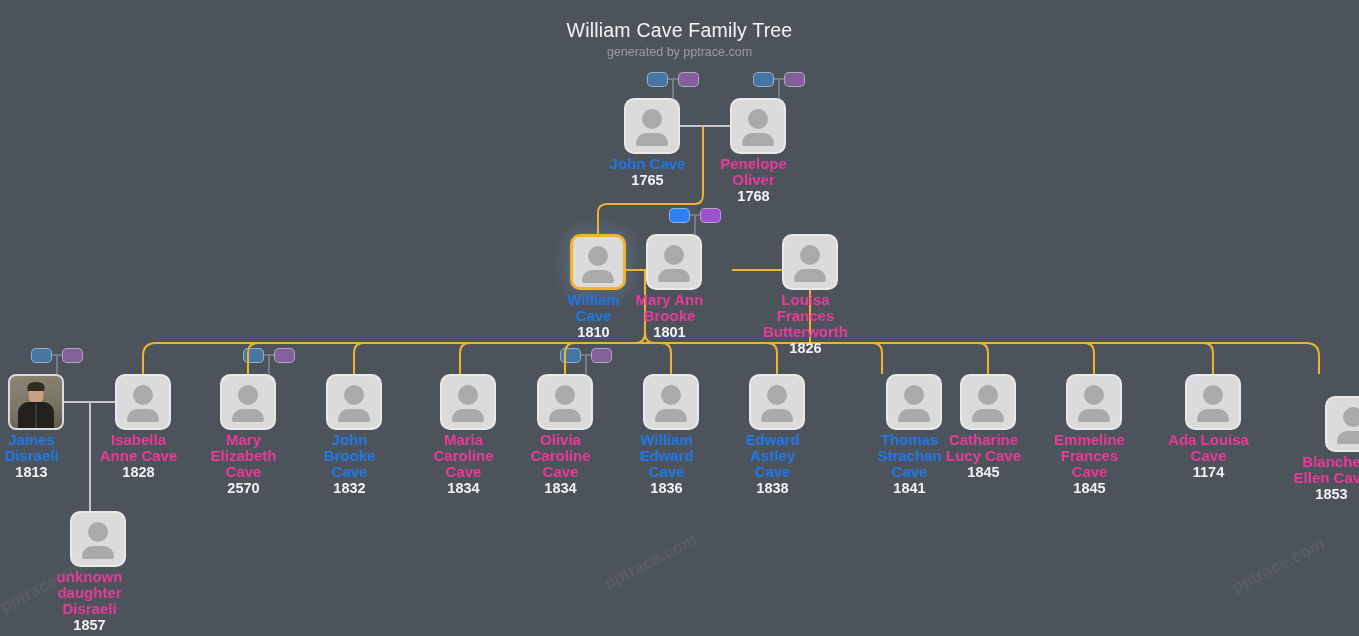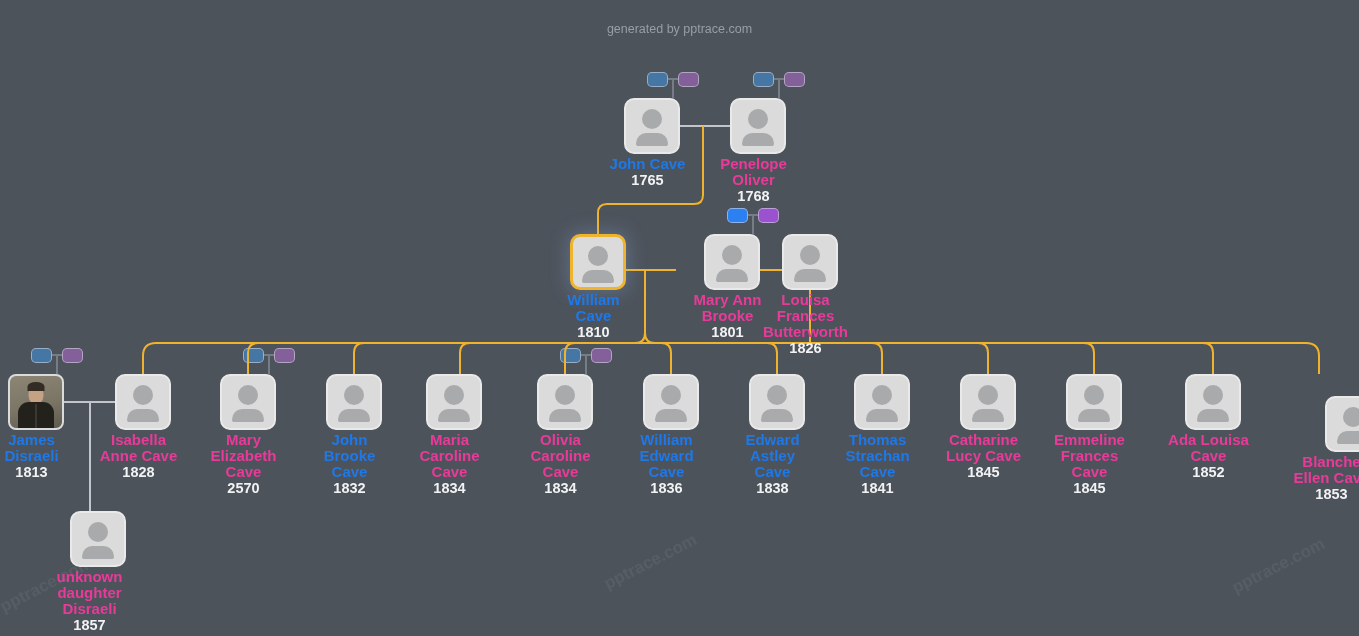--- a/index.html
+++ b/index.html
@@ -62,20 +62,21 @@
   .mini-stub{position:absolute;left:25px;top:7px;width:2px;height:19px;background:var(--stub,#767d86);}
 </style>
 </head>
 <body>
 
 <span class="wm" style="left:-4px;top:575px;">pptrace.com</span>
 <span class="wm" style="left:600px;top:552px;">pptrace.com</span>
 <span class="wm" style="left:1228px;top:556px;">pptrace.com</span>
 
 <div class="titlebox">
+  <div class="title">William Cave Family Tree</div>
   <div class="subtitle">generated by pptrace.com</div>
 </div>
 
 <div id="nodes">
     <div class="person" style="left: 624px; top: 98px;">
       <div class="mini muted">
         <span class="mini-link"></span>
         <span class="mini-stub"></span>
         <span class="mini-rect mini-blue"></span>
         <span class="mini-rect mini-purple"></span>
@@ -110,21 +111,21 @@
       <div class="pbox highlighted">
         <span class="head"></span>
         <span class="shoulders"></span>
       </div>
       <div class="plabel">
         <div class="pname male">William
 Cave</div>
         <div class="pyear">1810</div>
       </div>
     </div>
-    <div class="person" style="left: 704px; top: 234px;">
+    <div class="person" style="left: 646px; top: 234px;">
       <div class="mini bright">
         <span class="mini-link"></span>
         <span class="mini-stub"></span>
         <span class="mini-rect mini-blue"></span>
         <span class="mini-rect mini-purple"></span>
       </div>
       <div class="pbox">
         <span class="head"></span>
         <span class="shoulders"></span>
       </div>
@@ -197,21 +198,21 @@
         <span class="head"></span>
         <span class="shoulders"></span>
       </div>
       <div class="plabel">
         <div class="pname male">John
 Brooke
 Cave</div>
         <div class="pyear">1832</div>
       </div>
     </div>
-    <div class="person" style="left: 426px; top: 374px;">
+    <div class="person" style="left: 440px; top: 374px;">
       <div class="pbox">
         <span class="head"></span>
         <span class="shoulders"></span>
       </div>
       <div class="plabel">
         <div class="pname female">Maria
 Caroline
 Cave</div>
         <div class="pyear">1834</div>
       </div>
@@ -251,21 +252,21 @@
         <span class="head"></span>
         <span class="shoulders"></span>
       </div>
       <div class="plabel">
         <div class="pname male">Edward
 Astley
 Cave</div>
         <div class="pyear">1838</div>
       </div>
     </div>
-    <div class="person" style="left: 854px; top: 374px;">
+    <div class="person" style="left: 886px; top: 374px;">
       <div class="pbox">
         <span class="head"></span>
         <span class="shoulders"></span>
       </div>
       <div class="plabel">
         <div class="pname male">Thomas
 Strachan
 Cave</div>
         <div class="pyear">1841</div>
       </div>
@@ -294,21 +295,21 @@
       </div>
     </div>
     <div class="person" style="left: 1185px; top: 374px;">
       <div class="pbox">
         <span class="head"></span>
         <span class="shoulders"></span>
       </div>
       <div class="plabel">
         <div class="pname female">Ada Louisa
 Cave</div>
-        <div class="pyear">1852</div>
+        <div class="pyear">1174</div>
       </div>
     </div>
     <div class="person" style="left: 1291px; top: 396px; padding-left: 34px;">
       <div class="pbox">
         <span class="head"></span>
         <span class="shoulders"></span>
       </div>
       <div class="plabel">
         <div class="pname female">Blanche
 Ellen Cave</div>

